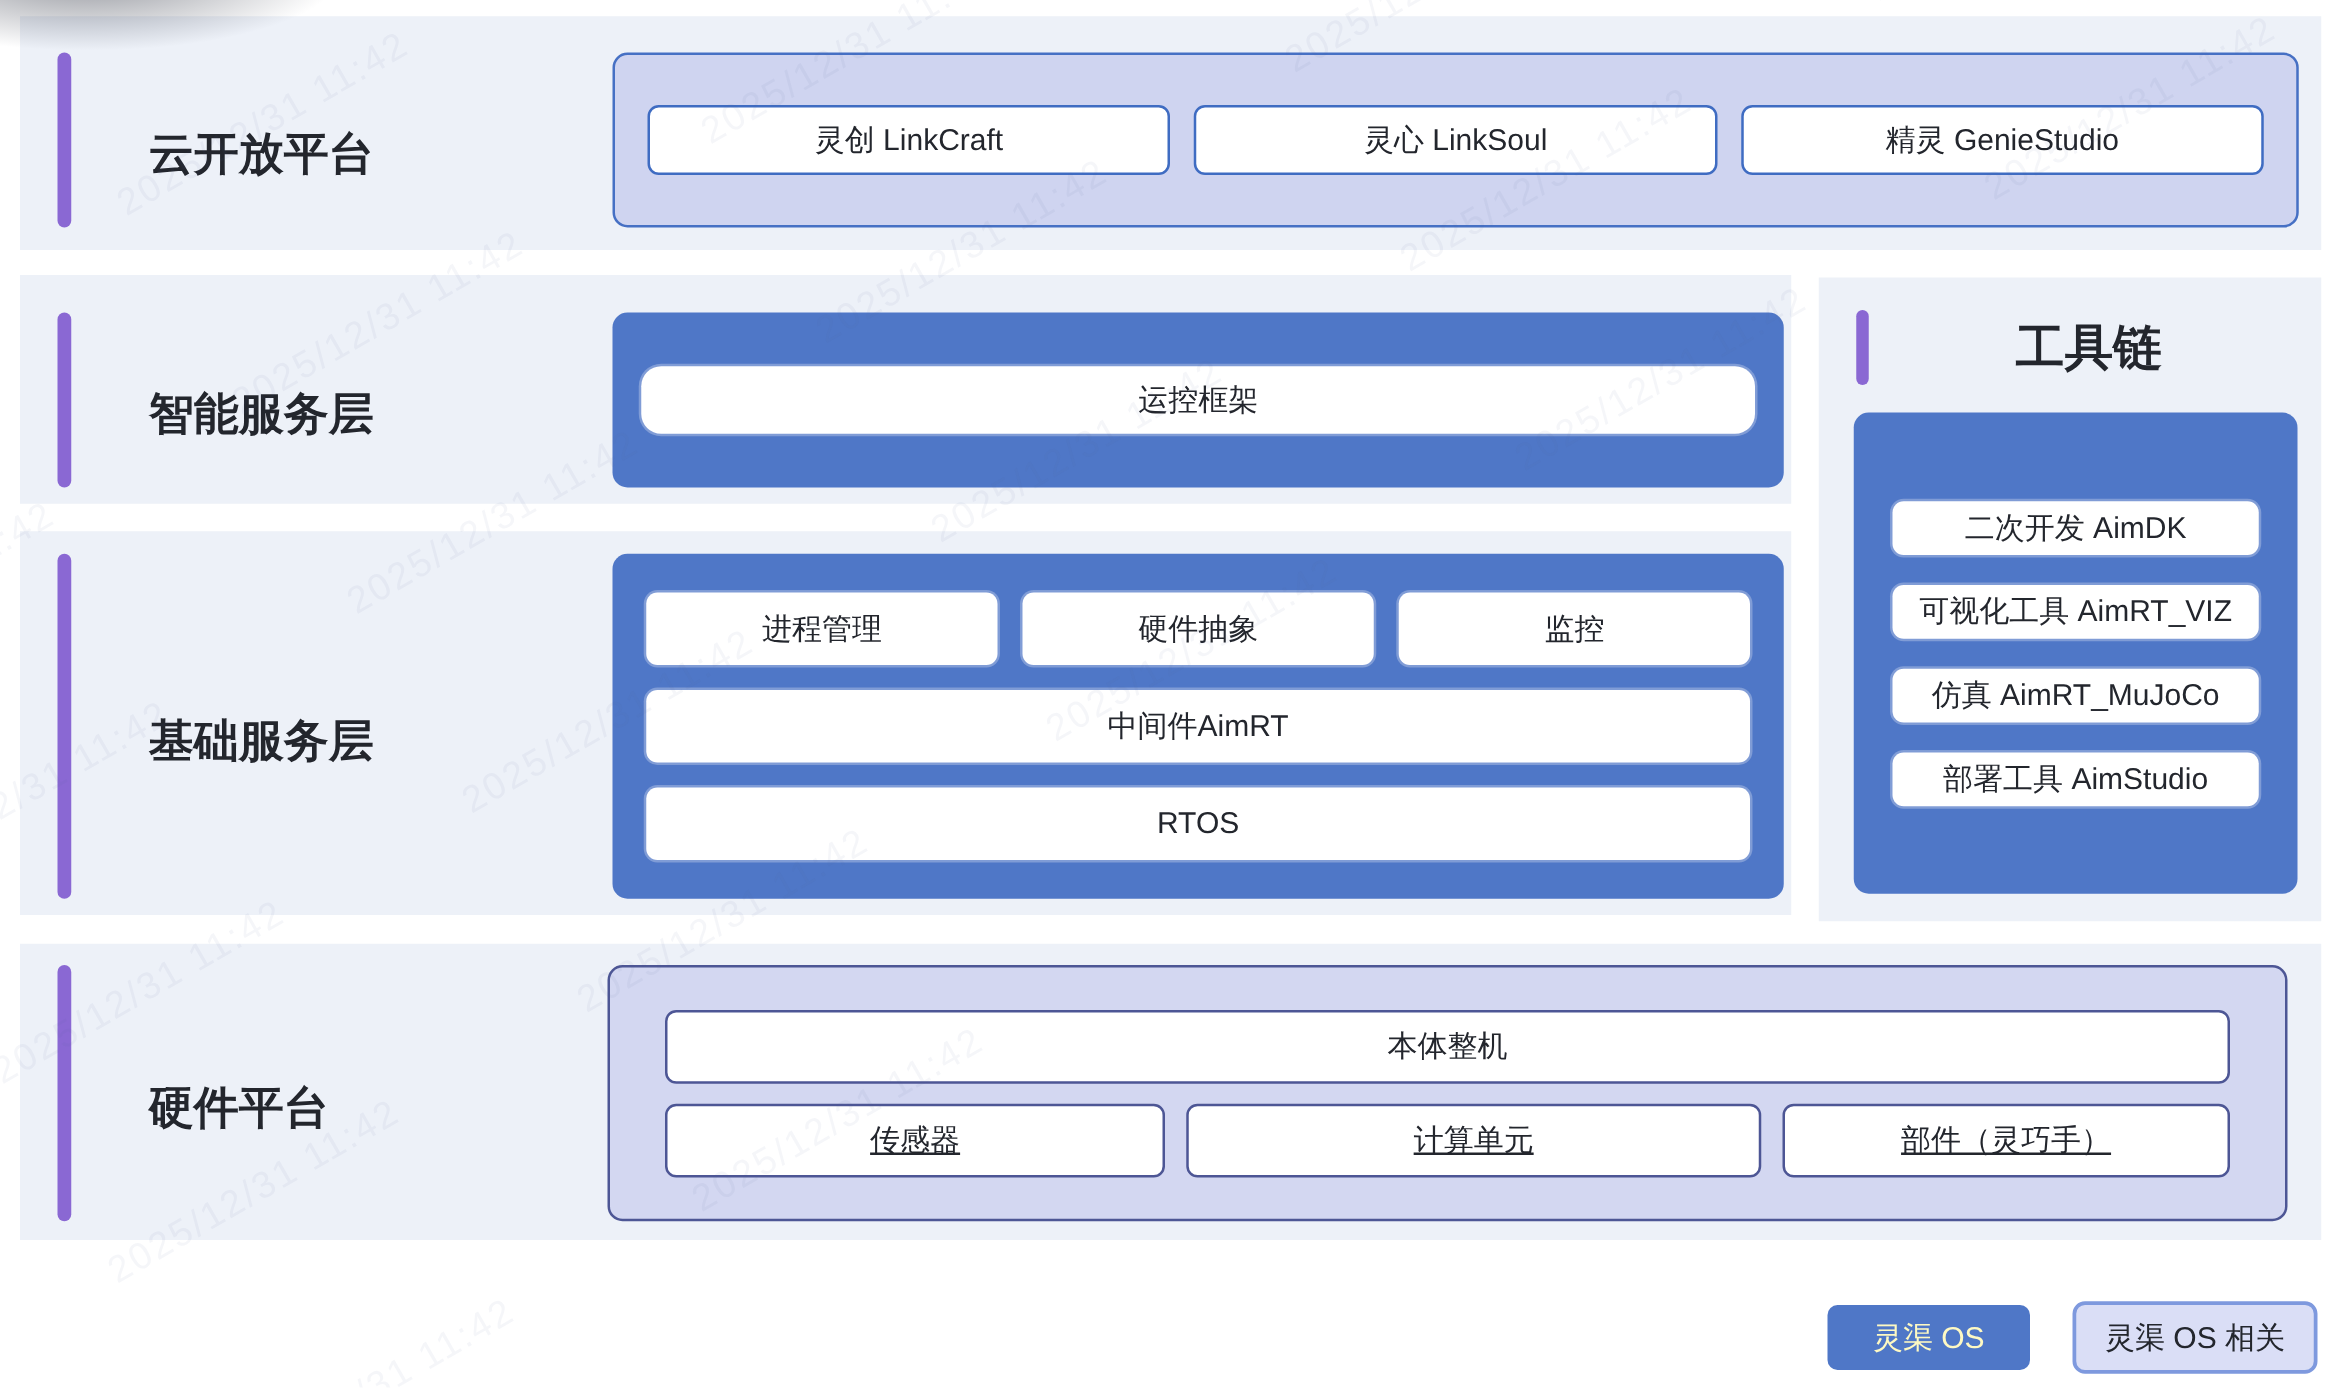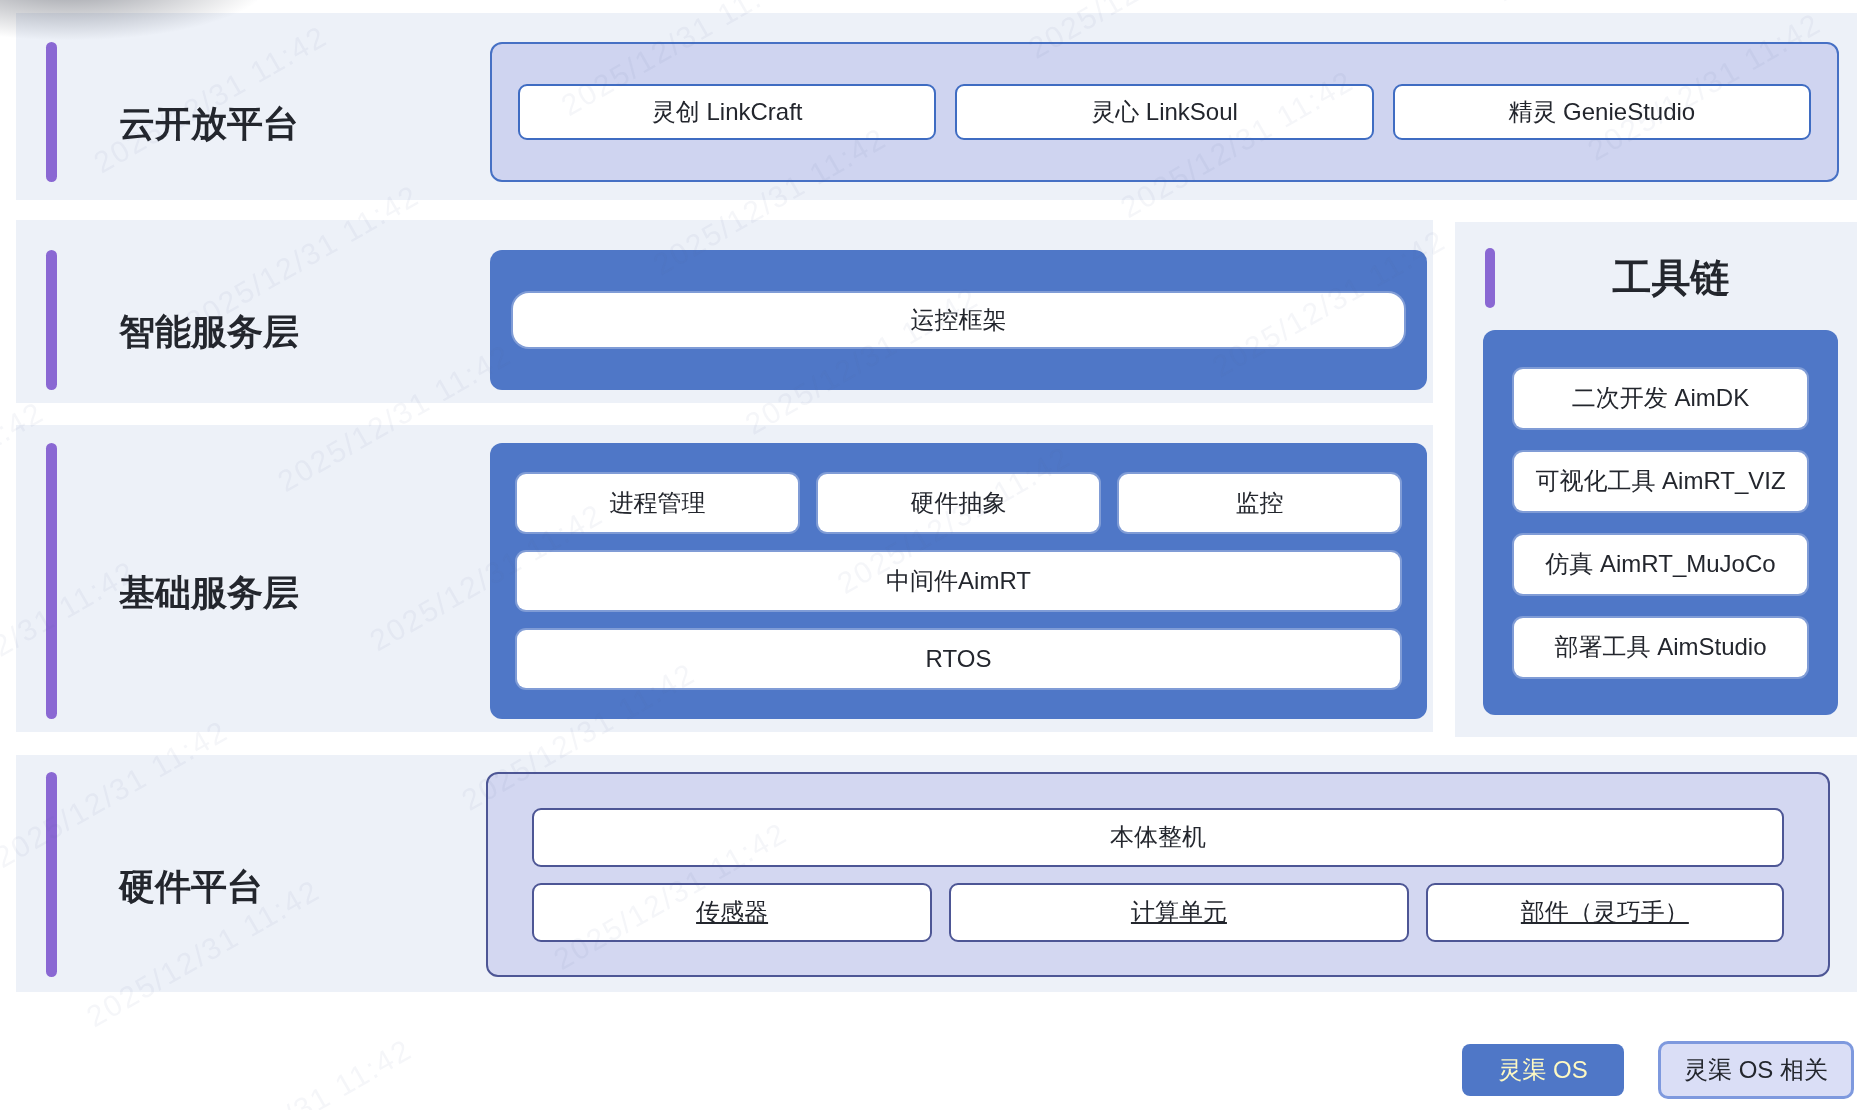--- a/index.html
+++ b/index.html
@@ -95,21 +95,21 @@
     background:#ffffff;border-radius:9px;box-sizing:border-box;
     display:flex;align-items:center;justify-content:center;
     font-size:24px;color:var(--text);white-space:nowrap;
   }
   .box.blue-border{border:2px solid var(--boxborder);height:56px;flex:1;}
   .box.in-blue{height:58px;box-shadow:0 0 0 2px rgba(255,255,255,.28);}
   #intel-container .box{width:100%;height:54px;border-radius:16px;}
   .foundation-row{display:flex;gap:20px;}
   .foundation-row .box{flex:1;}
   #foundation-container .box.full{width:100%;}
-  #toolchain-container .box{height:59px;}
+  #toolchain-container .box{height:43px;}
   #hardware-container .box{border:2px solid var(--hwborder);height:59px;box-shadow:none;}
   #hardware-container .box.full{width:100%;}
   .hw-row{display:flex;gap:17px;text-decoration:underline;}
   .hw-row .box.w1{flex:407;}
   .hw-row .box.w2{flex:468;}
   .hw-row .box.w3{flex:364;}
 
   .legend-chip{
     position:absolute;box-sizing:border-box;border-radius:8px;
     display:flex;align-items:center;justify-content:center;font-size:24px;

